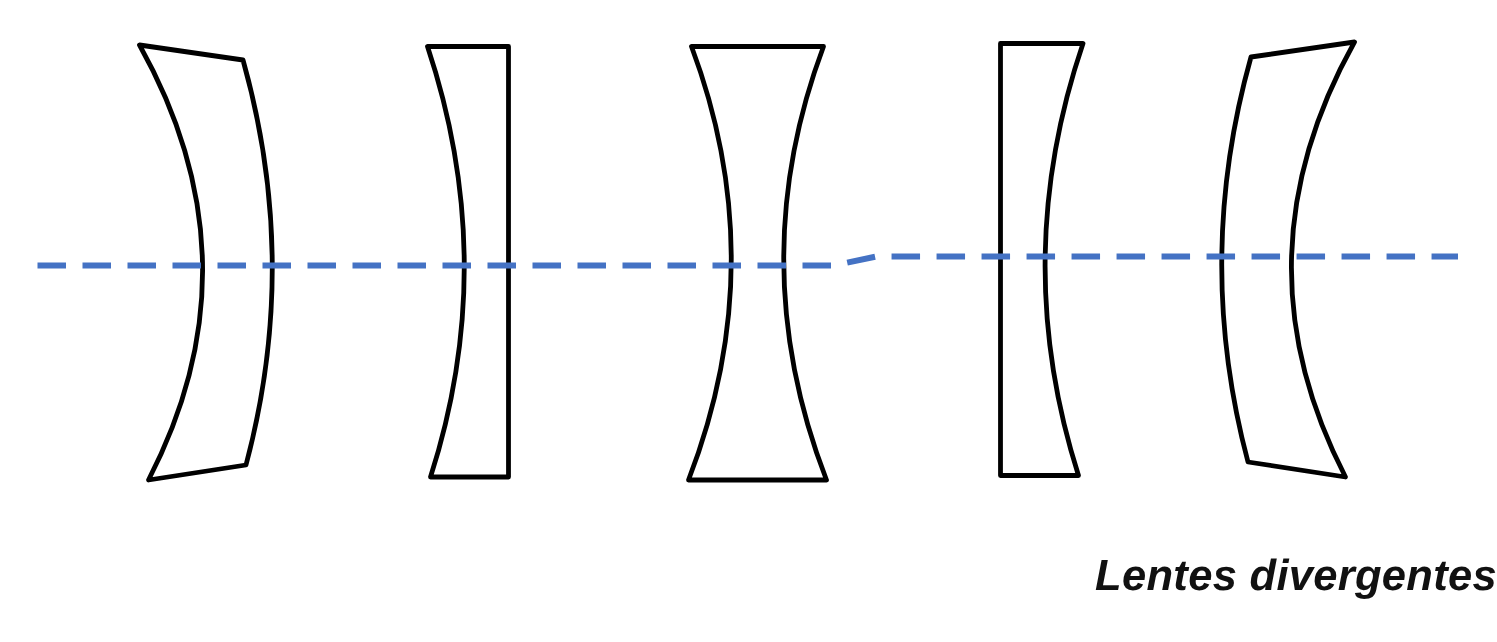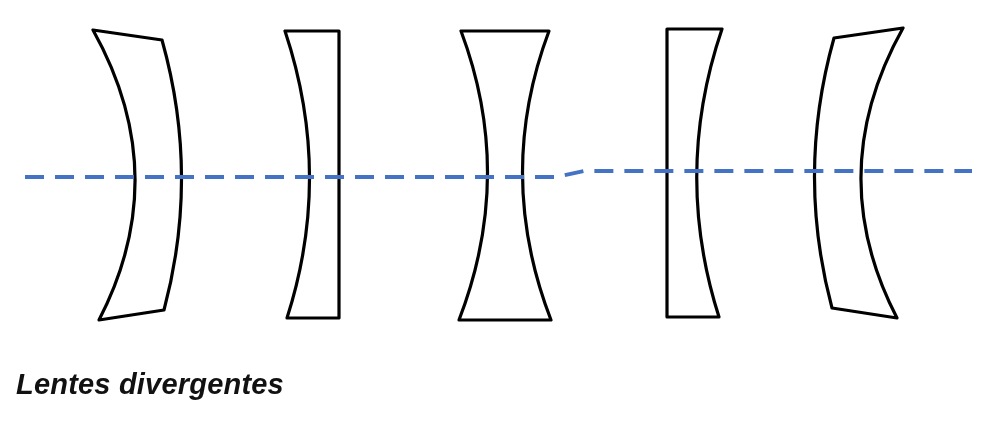--- a/index.html
+++ b/index.html
@@ -30,21 +30,21 @@
     fill: none;
     stroke-width: 4;
     stroke-dasharray: 19 11;
     stroke-linecap: butt;
   }
   .figure-caption {
     position: absolute;
     left: 16px;
     right: 0;
     top: 368px;
-    text-align: left;
+    text-align: right;
     font-size: 29px;
     font-style: italic;
     font-weight: 700;
     color: #111111;
     letter-spacing: 0.2px;
   }
 </style>
 </head>
 <body>
 

